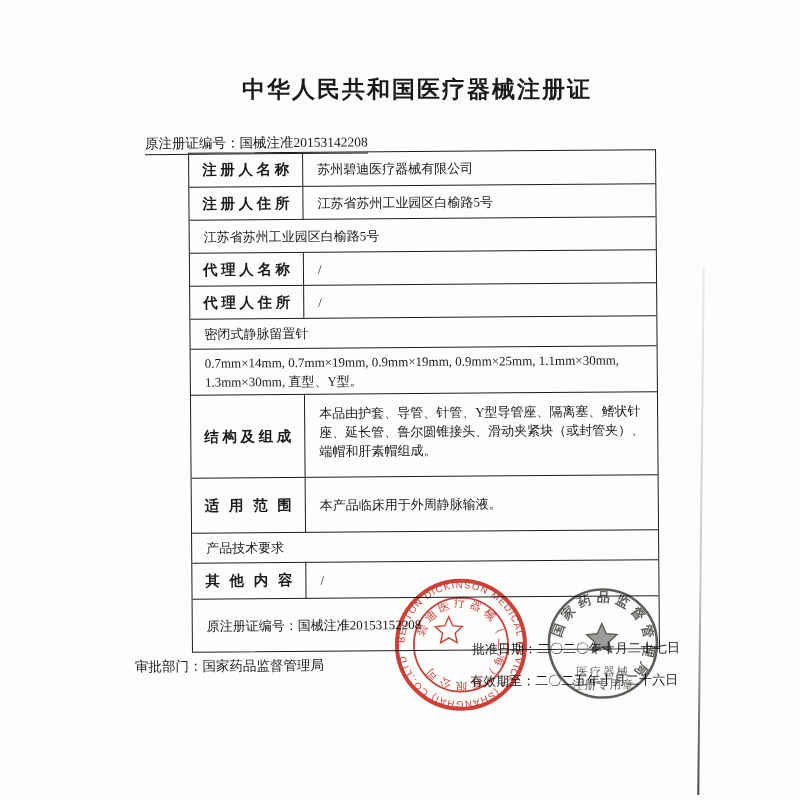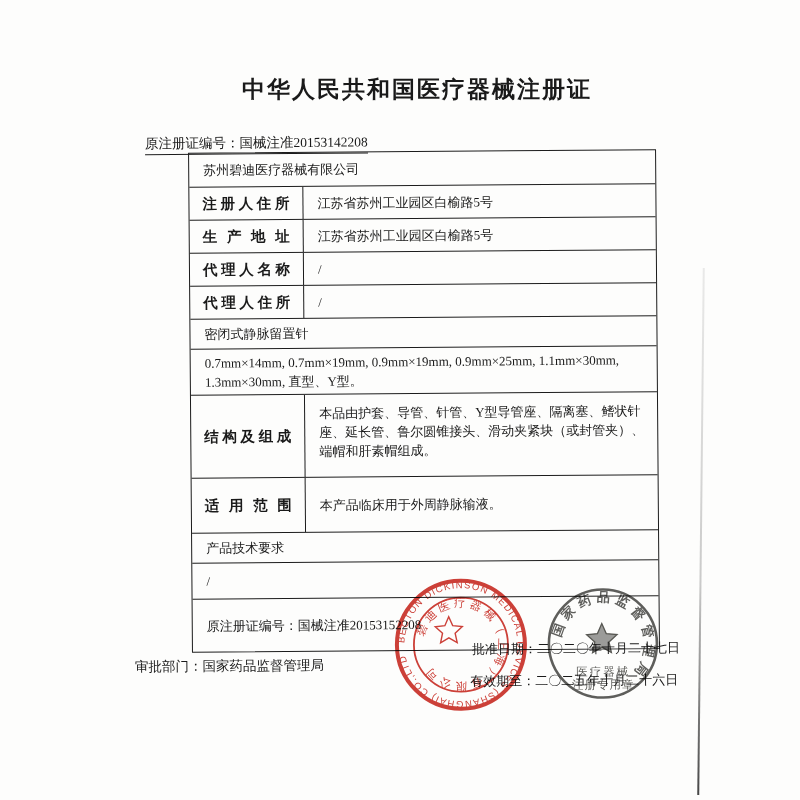--- a/index.html
+++ b/index.html
@@ -58,32 +58,32 @@
 <body>
 
 <div class="title">中华人民共和国医疗器械注册证</div>
 
 <div class="doc">
 
   <div class="regno"><span>原注册证编号：</span><span>国械注准20153142208</span></div>
 
   <div class="cert-table">
     <div class="row r1">
+      <div class="cell-label">
+          <div>注册人名称</div>
+        </div>
       <div class="cell-value">苏州碧迪医疗器械有限公司</div>
     </div>
     <div class="row r2">
       <div class="cell-label">
           <div>注册人住所</div>
         </div>
       <div class="cell-value">江苏省苏州工业园区白榆路5号</div>
     </div>
     <div class="row r3">
-      <div class="cell-label">
-          <div>生产地址</div>
-        </div>
       <div class="cell-value">江苏省苏州工业园区白榆路5号</div>
     </div>
     <div class="row r4">
       <div class="cell-label">
           <div>代理人名称</div>
         </div>
       <div class="cell-value">/</div>
     </div>
     <div class="row r5">
       <div class="cell-label">
@@ -106,20 +106,23 @@
     <div class="row r9">
       <div class="cell-label">
           <div>适用范围</div>
         </div>
       <div class="cell-value">本产品临床用于外周静脉输液。</div>
     </div>
     <div class="row r10">
       <div class="cell-value">产品技术要求</div>
     </div>
     <div class="row r11">
+      <div class="cell-label">
+          <div>其他内容</div>
+        </div>
       <div class="cell-value">/</div>
     </div>
     <div class="row r12">
       <div class="cell-value">原注册证编号：国械注准20153152208</div>
     </div>
   </div>
 
   <div class="approval-dept"><span>审批部门：</span><span>国家药品监督管理局</span></div>
 
   <div class="date-line1"><span>批准日期：</span><span>二〇二〇年十月二十七日</span></div>

